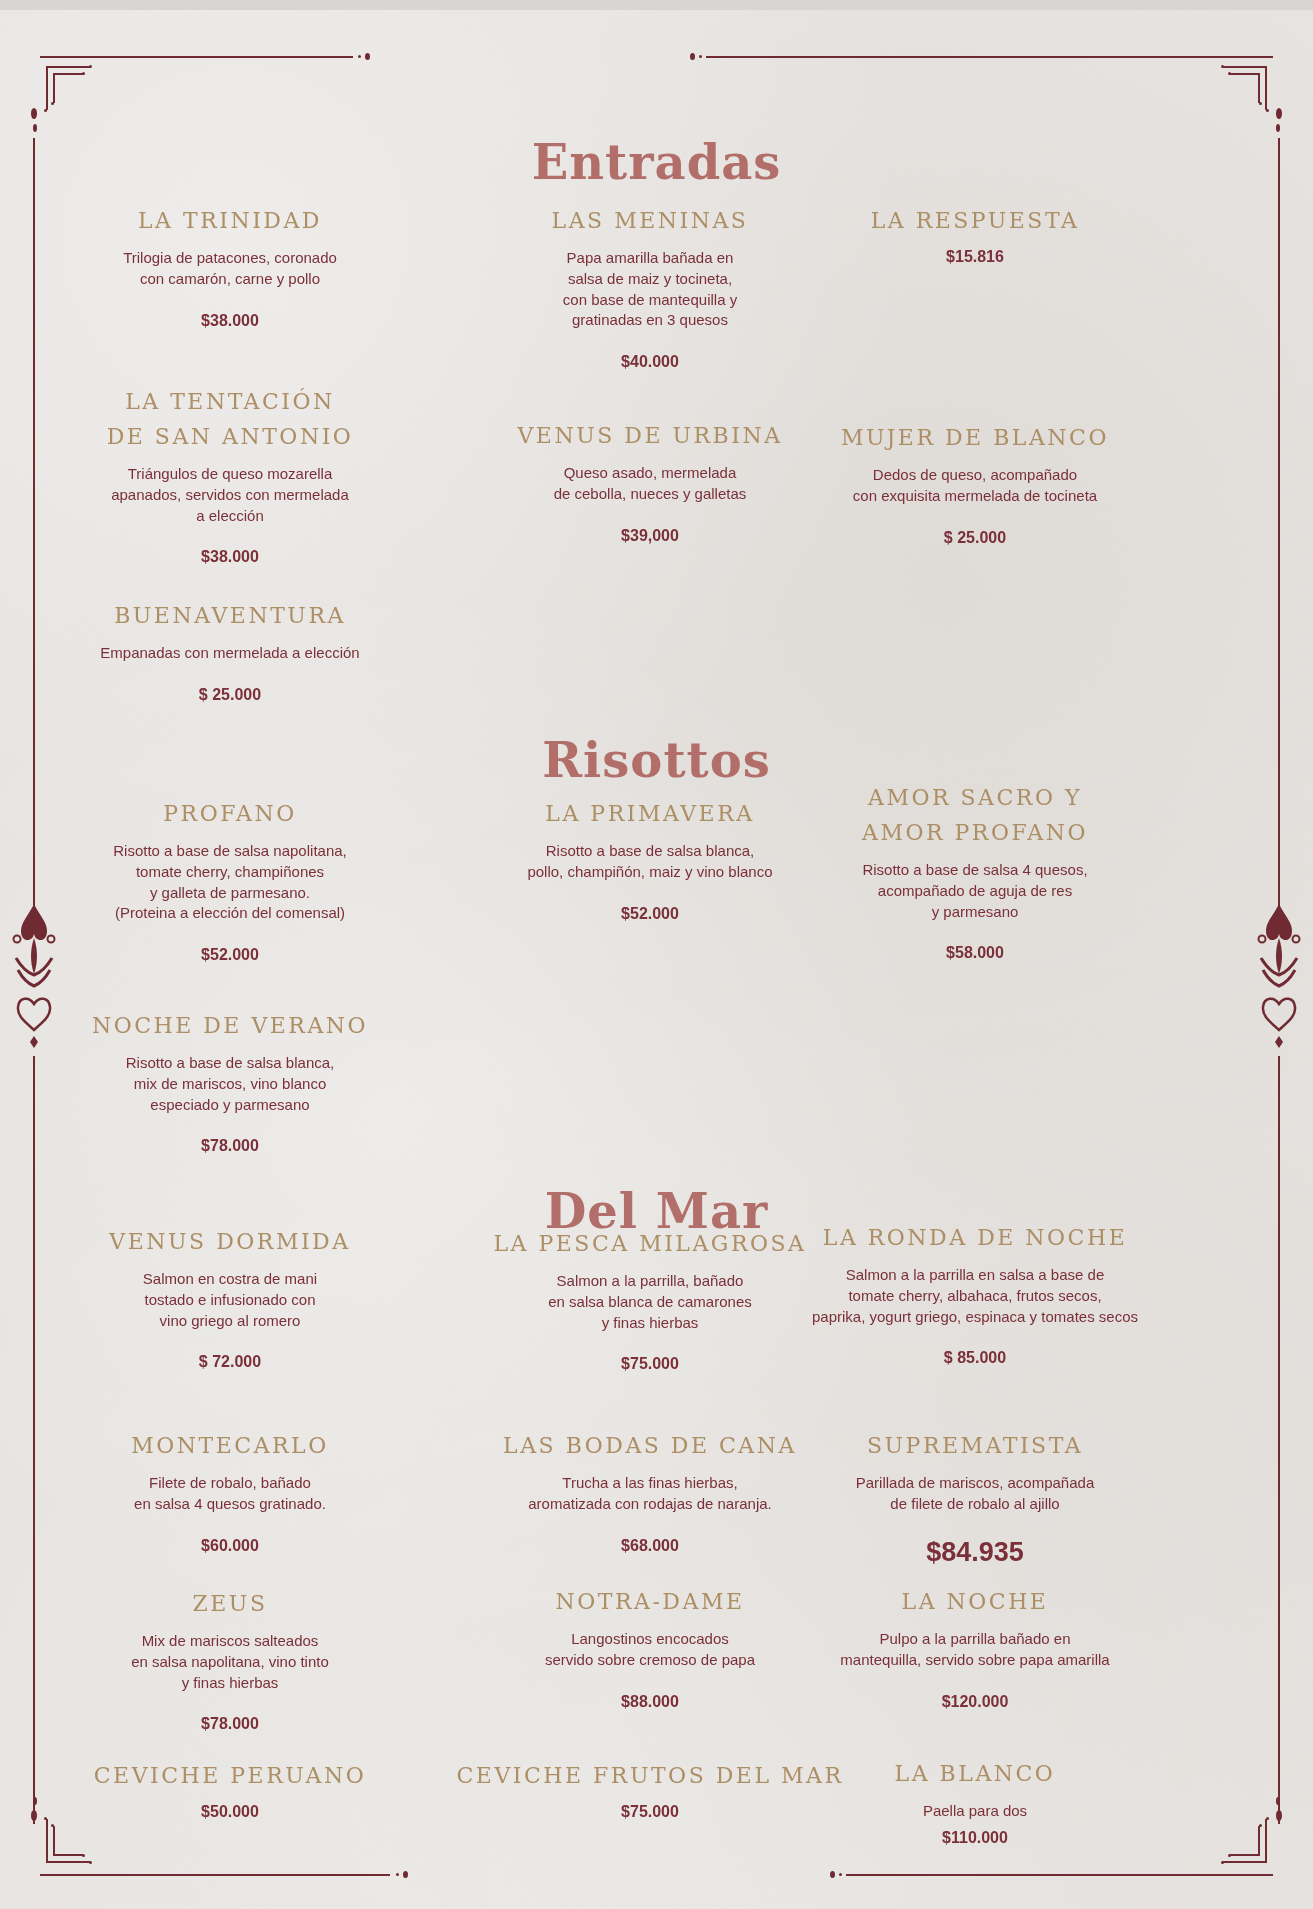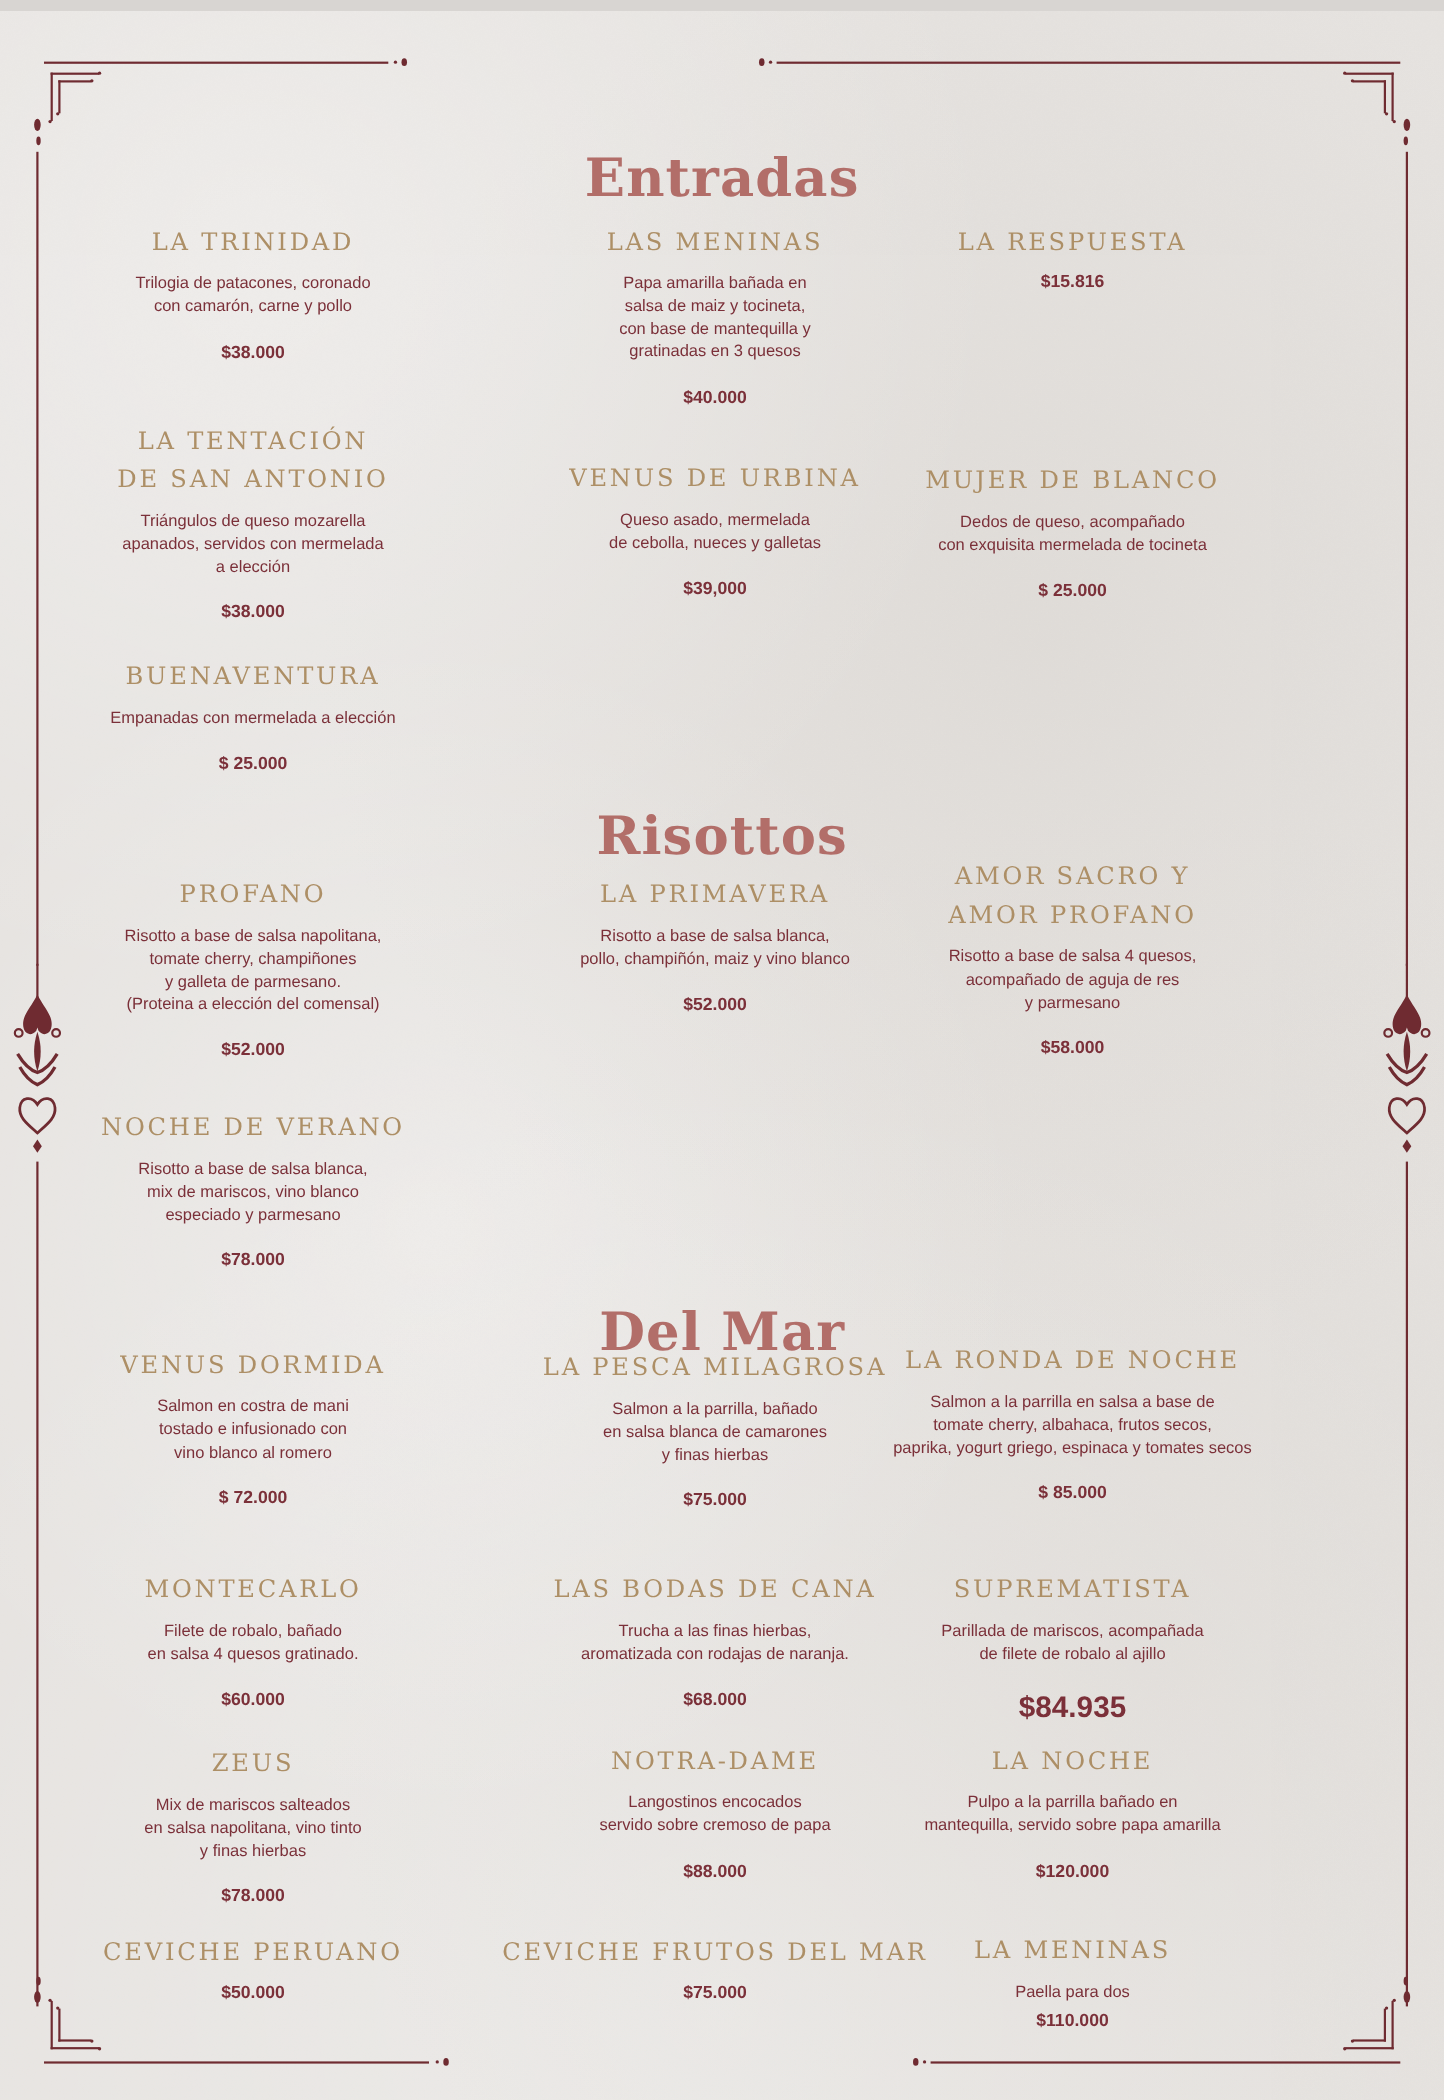--- a/index.html
+++ b/index.html
@@ -245,21 +245,21 @@
 especiado y parmesano</div>
     <div class="item-price">$78.000</div>
   </div>
 
   <h1 class="section-title" style="top:1143px">Del Mar</h1>
 
   <div class="item col1" style="top:1214px">
     <div class="item-name">VENUS DORMIDA</div>
     <div class="item-desc">Salmon en costra de mani
 tostado e infusionado con
-vino blanco al romero</div>
+vino griego al romero</div>
     <div class="item-price">$ 72.000</div>
   </div>
   <div class="item col2" style="top:1216px">
     <div class="item-name">LA PESCA MILAGROSA</div>
     <div class="item-desc">Salmon a la parrilla, bañado
 en salsa blanca de camarones
 y finas hierbas</div>
     <div class="item-price">$75.000</div>
   </div>
   <div class="item col3" style="top:1210px">
@@ -310,18 +310,18 @@
     <div class="item-name">CEVICHE PERUANO</div>
 
     <div class="item-price">$50.000</div>
   </div>
   <div class="item col2" style="top:1748px">
     <div class="item-name">CEVICHE FRUTOS DEL MAR</div>
 
     <div class="item-price">$75.000</div>
   </div>
   <div class="item col3 tight" style="top:1746px">
-    <div class="item-name">LA MENINAS</div>
+    <div class="item-name">LA BLANCO</div>
     <div class="item-desc">Paella para dos</div>
     <div class="item-price">$110.000</div>
   </div>
 
 </div>
 
 </body></html>

